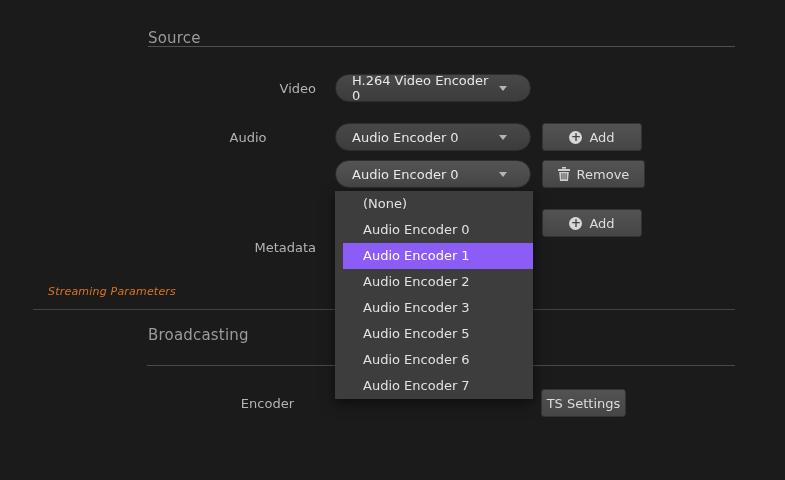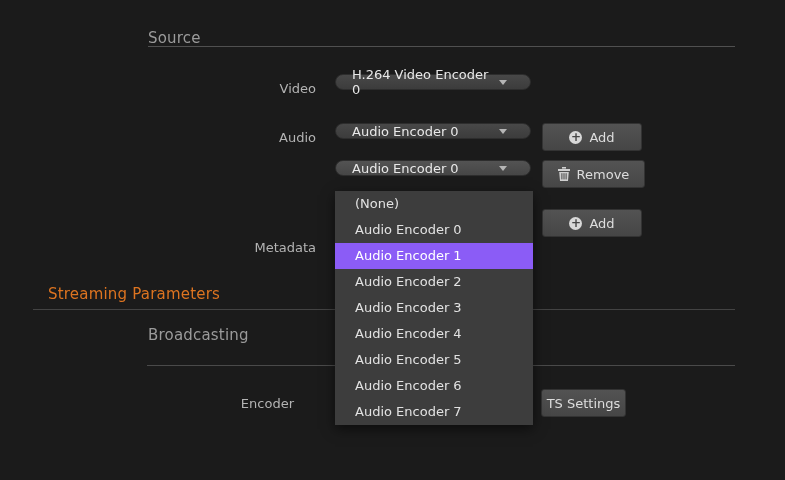--- a/index.html
+++ b/index.html
@@ -6,21 +6,21 @@
   html,body { background:#1b1b1b; }
   body { font-family:"DejaVu Sans","Liberation Sans",sans-serif; }
   .screen { position:relative; width:785px; height:480px; background:#1b1b1b; overflow:hidden; }
 
   .section-title { position:absolute; font-size:15px; color:#9b9b9b; letter-spacing:0.2px; }
   .hr { position:absolute; height:1px; background:#4a4a4a; }
 
   .field-label { position:absolute; width:136px; text-align:right; font-size:13px; color:#b3b3b3; }
 
   .dropdown {
-    position:absolute; width:196px; height:16px;
+    position:absolute; width:196px; height:28px;
     background:linear-gradient(#484848,#3c3c3c);
     border:1px solid #2d2d2d; border-radius:14px;
     display:flex; align-items:center;
     padding:0 23px 0 16px;
     color:#e8e8e8; font-size:13px;
     cursor:pointer;
   }
   .dropdown.open { background:linear-gradient(#535353,#464646); }
   .caret {
     margin-left:auto; width:0; height:0;
@@ -42,20 +42,21 @@
     background:#d8d8d8; color:#454545;
     font-size:12px; font-weight:bold; line-height:12px; text-align:center;
     display:inline-block; flex:0 0 auto;
   }
   .trash-icon { display:inline-block; width:12px; height:14px; flex:0 0 auto; }
 
   .listbox {
     position:absolute; left:335px; top:191px; width:198px;
     background:#3d3d3d; z-index:10;
     box-shadow:0 4px 12px rgba(0,0,0,0.55);
+    padding-left:8px;
   }
   .option {
     height:26px; line-height:26px; padding-left:20px;
     color:#e2e2e2; font-size:13px; cursor:pointer;
     white-space:nowrap; overflow:hidden;
   }
   .option.highlighted { background:#8b5cf6; color:#ffffff; }
 </style>
 </head>
 <body>
@@ -64,21 +65,21 @@
 
   <div class="section-title" style="left:148px; top:29px;">Source</div>
   <div class="hr" style="left:148px; top:46px; width:587px; background:#505050;"></div>
 
   <div class="field-label" style="left:180px; top:81px;">Video</div>
   <div class="dropdown" style="left:335px; top:74px;">
     <span>H.264 Video Encoder 0</span>
     <span class="caret"></span>
   </div>
 
-  <div class="field-label" style="left:180px; top:130px;">Audio</div>
+  <div class="field-label" style="left:180px; top:130px;text-align:center;">Audio</div>
   <div class="dropdown" style="left:335px; top:123px;">
     <span>Audio Encoder 0</span>
     <span class="caret"></span>
   </div>
   <div class="btn" style="left:542px; top:123px; width:100px;">
     <span class="plus-icon">+</span>
     <span>Add</span>
   </div>
 
   <div class="dropdown open" style="left:335px; top:160px;">
@@ -96,36 +97,35 @@
     </svg>
     <span>Remove</span>
   </div>
 
   <div class="field-label" style="left:180px; top:216px;margin-top:24px;">Metadata</div>
   <div class="btn" style="left:542px; top:209px; width:100px;">
     <span class="plus-icon">+</span>
     <span>Add</span>
   </div>
 
-  <div class="section-title" style="left:48px; top:285px; color:#dd7420; font-size:15px;">Streaming Parameters</div>
+  <div class="section-title" style="left:48px; top:285px; color:#dd7420; font-size:11px;font-style:italic;">Streaming Parameters</div>
   <div class="hr" style="left:33px; top:309px; width:702px; background:#434343;"></div>
 
   <div class="section-title" style="left:148px; top:326px;">Broadcasting</div>
   <div class="hr" style="left:147px; top:365px; width:588px;"></div>
 
   <div class="field-label" style="left:158px; top:396px;">Encoder</div>
   <div class="btn" style="left:541px; top:389px; width:85px;">
     <span>TS Settings</span>
   </div>
 
   <div class="listbox">
     <div class="option">(None)</div>
     <div class="option">Audio Encoder 0</div>
     <div class="option highlighted">Audio Encoder 1</div>
     <div class="option">Audio Encoder 2</div>
     <div class="option">Audio Encoder 3</div>
-    <div class="option">Audio Encoder 4</div>
     <div class="option">Audio Encoder 5</div>
     <div class="option">Audio Encoder 6</div>
     <div class="option">Audio Encoder 7</div>
   </div>
 
 </div>
 
 </body></html>

